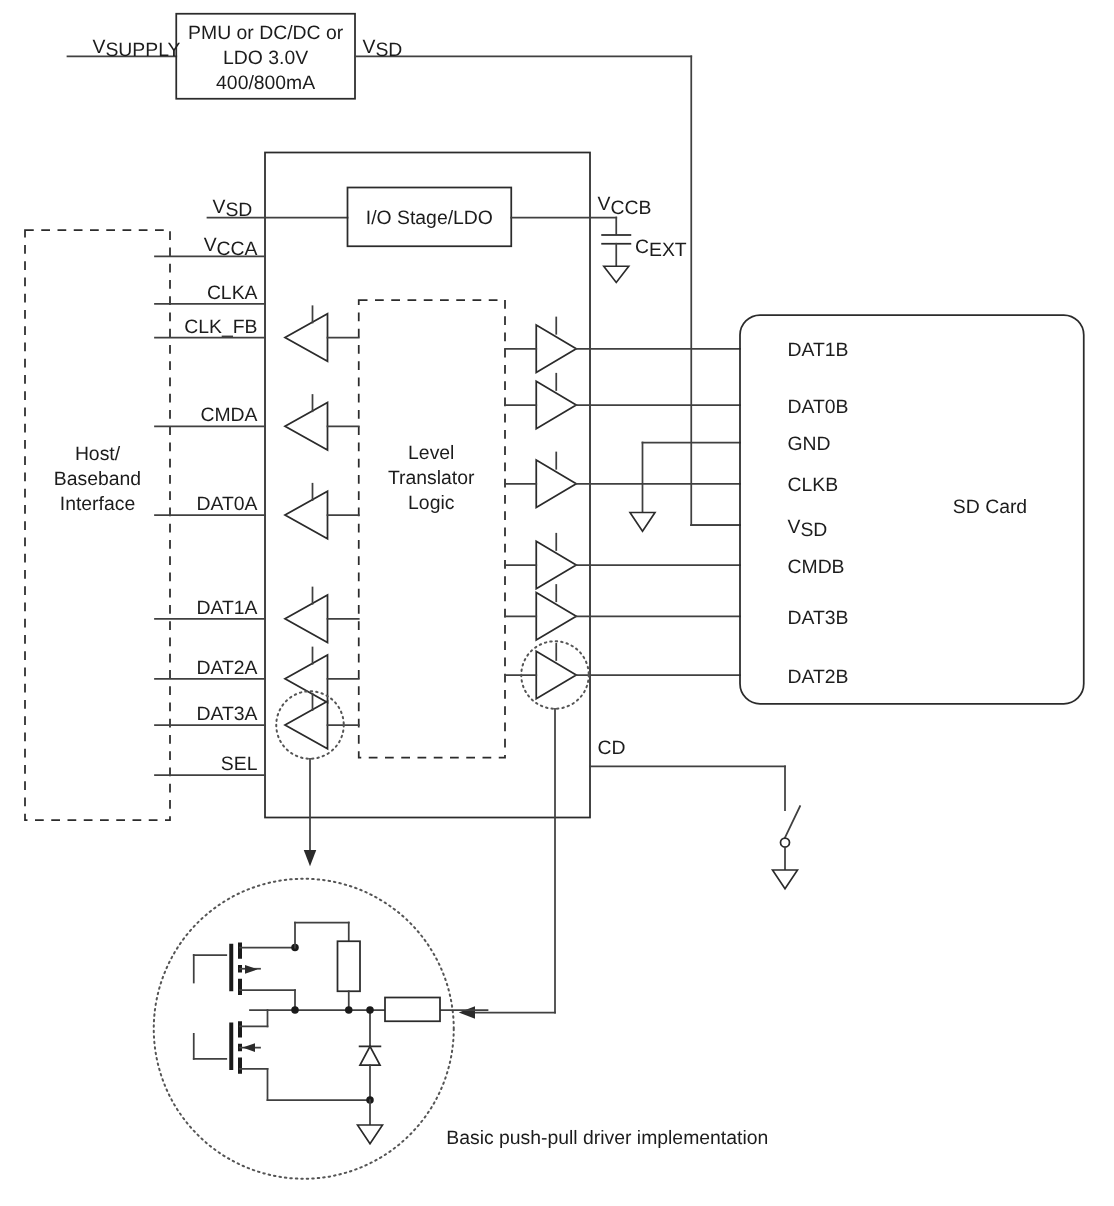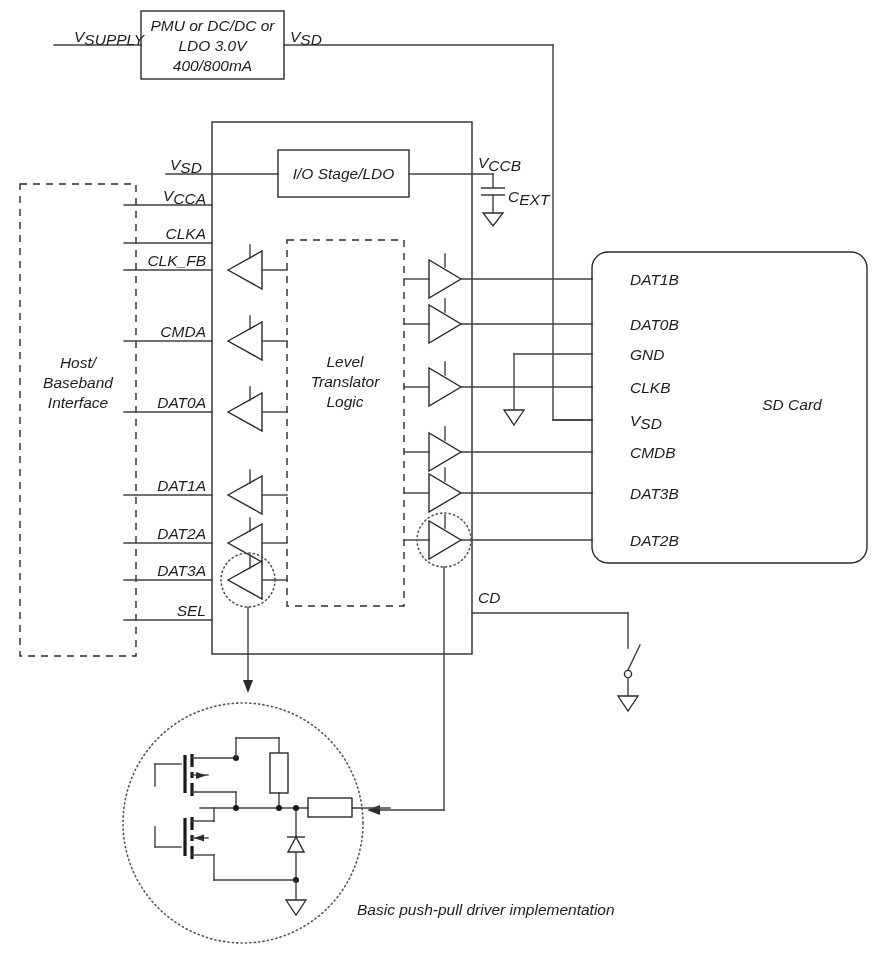--- a/index.html
+++ b/index.html
@@ -10,21 +10,20 @@
   }
   body {
     font-family: "Liberation Sans", sans-serif;
   }
   #diagram-root {
     position: relative;
     width: 891px;
     height: 965px;
     background: #ffffff;
     overflow: hidden;
-    font-style: italic;
   }
   svg#diagram-svg {
     display: block;
     width: 891px;
     height: 965px;
   }
   .wire {
     stroke: #404040;
     stroke-width: 1.4;
     fill: none;

